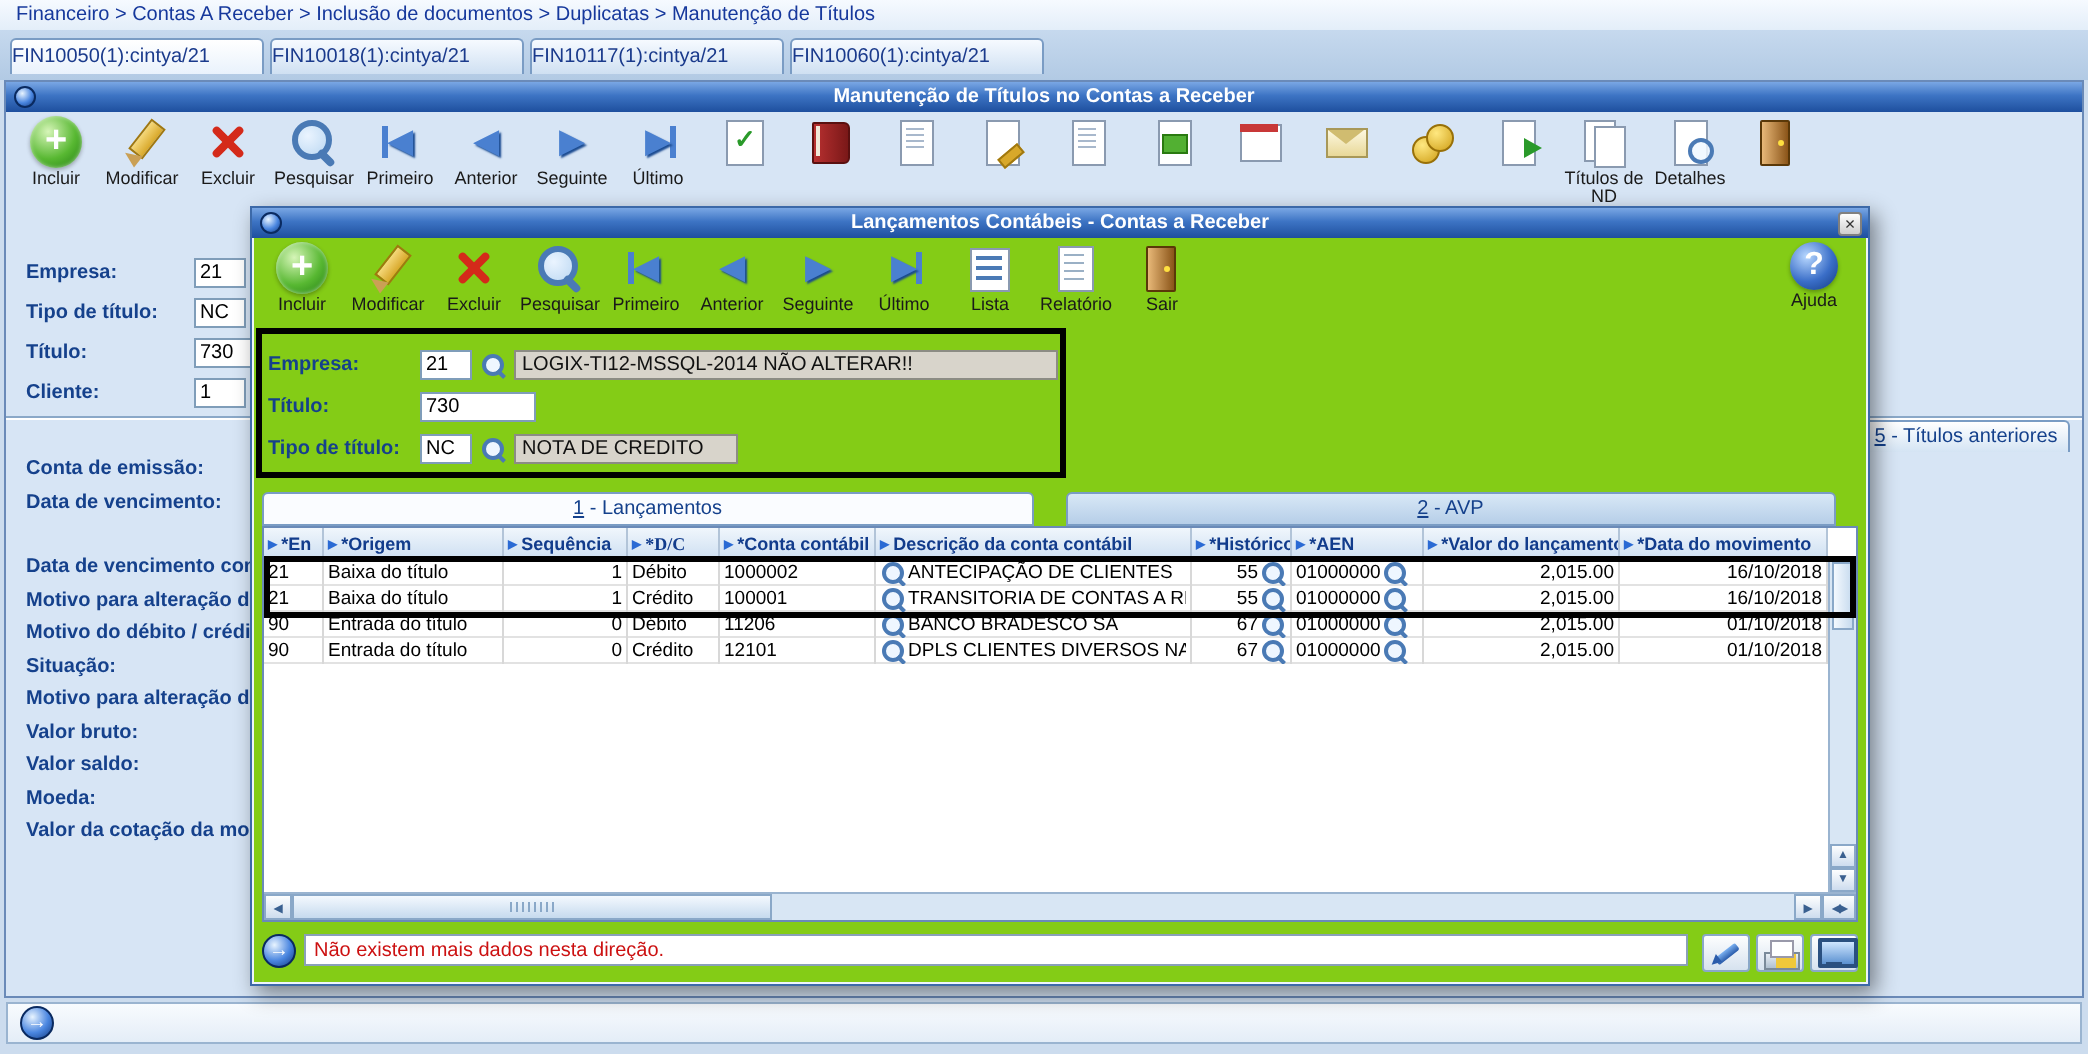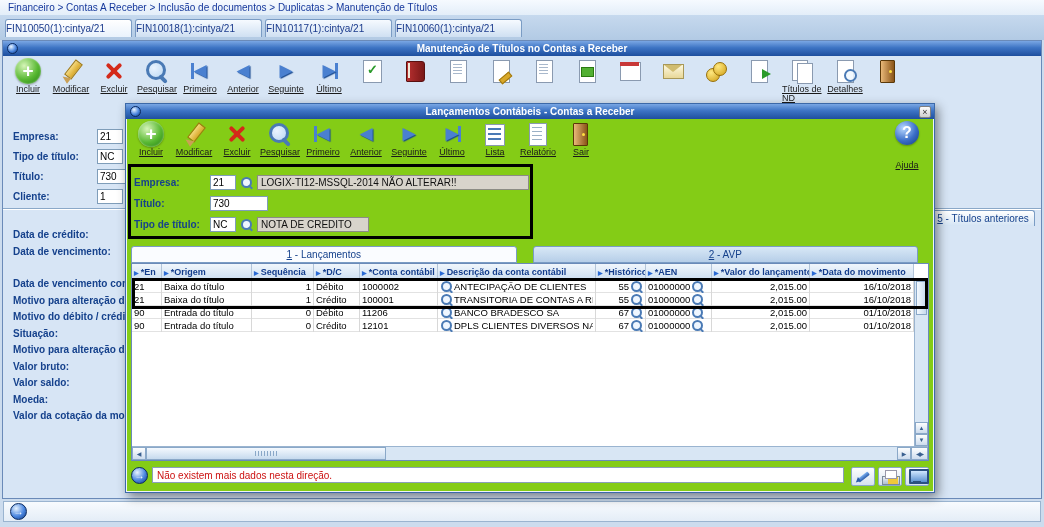--- a/index.html
+++ b/index.html
@@ -19,21 +19,21 @@
   .mdi-tab.active{background:linear-gradient(#ffffff,#e9f2fc)}
 
   
   .main-window{position:absolute;left:2px;top:40px;width:1040px;height:459px;background:#d7e5f5;border:1px solid #6a8ab8}
   .titlebar{position:relative;height:15px;display:flex;align-items:center;gap:4px;padding:0 4px;
     background:linear-gradient(180deg,#7aa7e4 0%,#3d74c4 45%,#1e4f9e 100%)}
   .title-text{position:absolute;left:0;right:0;text-align:center;color:#fff;font-size:10px;font-weight:bold;line-height:15px}
 
   .toolbar{position:absolute;top:17px;left:5px;height:54px;display:flex;gap:3px}
   .tb-item{width:40px;display:flex;flex-direction:column;align-items:center;gap:1px;cursor:default}
-  .tb-label{font-size:9px;line-height:9px;color:#1a1a1a;text-decoration:underline;}
+  .tb-label{font-size:9px;line-height:9px;color:#1a1a1a;text-align:center}
 
   .mw-fields{position:absolute;left:10px;top:85px}
   .mw-field{display:flex;align-items:center;height:20px}
   .mw-label{display:inline-block;width:84px;font-size:10px;font-weight:bold;color:#15418c;white-space:nowrap}
   .mw-input{height:15px;border:1px solid #7f9db9;font:10px "Liberation Sans",sans-serif;padding:0 2px;background:#fff}
   .mwi-0,.mwi-1,.mwi-3{width:26px}.mwi-2{width:48px}
 
   .separator{position:absolute;left:0;right:0;top:167px;height:2px;border-top:1px solid #8aa8c8;border-bottom:1px solid #fff}
   .right-tab{position:absolute;right:6px;top:169px;width:104px;height:16px;line-height:15px;text-align:center;font-size:10px;
     color:#15418c;background:linear-gradient(#ffffff,#d4e4f4);border:1px solid #7a9cc4;border-bottom:none;border-radius:3px 3px 0 0;
@@ -49,21 +49,21 @@
     background:linear-gradient(#f8fbfe,#e4edf7);border:1px solid #9ab4d0}
 
   
   .dialog{position:absolute;left:125px;top:103px;width:810px;height:390px;background:#84cc16;border:1px solid #3c69a8;
     box-shadow:3px 4px 10px rgba(0,0,0,.45),inset 0 0 0 1px #eef4fb;z-index:20}
   .close-btn{position:absolute;right:3px;top:2px;width:12px;height:12px;background:linear-gradient(#fdfdfd,#cfcfcf);
     border:1px solid #808080;border-radius:2px}
   .close-btn::after{content:"×";position:absolute;left:0;right:0;top:-1px;text-align:center;font-size:9px;color:#333;line-height:12px}
 
   .dlg-toolbar{position:absolute;top:17px;left:5px;display:flex;gap:3px}
-  .help-item{position:absolute;top:17px;right:5px;width:44px;display:flex;flex-direction:column;align-items:center;gap:16px;cursor:default}
+  .help-item{position:absolute;top:17px;right:5px;width:44px;display:flex;flex-direction:column;align-items:center;gap:1px;cursor:default}
 
   .fld-row{position:absolute;left:8px;display:flex;align-items:center;gap:4px;height:16px}
   .r1{top:70px}.r2{top:91px}.r3{top:112px}
   .fld-label{display:inline-block;width:72px;font-size:10px;font-weight:bold;color:#15418c;white-space:nowrap;flex:0 0 auto}
   .fld-input{height:15px;border:1px solid #7f9db9;font:10px "Liberation Sans",sans-serif;padding:0 2px;background:#fff;flex:0 0 auto}
   .w26{width:26px}.w58{width:58px}
   .fld-desc{display:inline-block;height:15px;line-height:14px;background:#d8d4cb;border:1px solid #8c8c84;
     font-size:10px;color:#111;padding:0 3px;white-space:nowrap;overflow:hidden;flex:0 0 auto}
   .w272{width:272px}.w112{width:112px}
 
@@ -316,21 +316,21 @@
           <input class="mw-input mwi-2" value="730" style="">
         </div>
         <div class="mw-field">
           <span class="mw-label">Cliente:</span>
           <input class="mw-input mwi-3" value="1" style="">
         </div>
       </div>
     <div class="separator"></div>
     <div class="right-tab">5 - Títulos anteriores</div>
     <div class="left-labels" id="left-labels">
-        <div class="ll-item">Data de crédito:</div>
+        <div class="ll-item">Conta de emissão:</div>
         <div class="ll-item">Data de vencimento:</div>
         <div class="ll-gap"></div>
         <div class="ll-item">Data de vencimento com</div>
         <div class="ll-item">Motivo para alteração de</div>
         <div class="ll-item">Motivo do débito / crédito</div>
         <div class="ll-item">Situação:</div>
         <div class="ll-item">Motivo para alteração da</div>
         <div class="ll-item">Valor bruto:</div>
         <div class="ll-item">Valor saldo:</div>
         <div class="ll-item">Moeda:</div>
@@ -422,21 +422,21 @@
     <div class="dlg-tabs" id="dlg-tabs">
         <div class="dlg-tab active">1 - Lançamentos</div>
         <div class="dlg-tab">2 - AVP</div>
       </div>
 
     <div class="grid">
       <div class="grid-head" id="grid-head">
           <div class="gh-cell" style="width: 30px;">*En</div>
           <div class="gh-cell" style="width: 90px;">*Origem</div>
           <div class="gh-cell" style="width: 62px;">Sequência</div>
-          <div class="gh-cell" style="width: 46px;">*D/C</div>
+          <div class="gh-cell" style="width: 46px; font-family: Liberation Serif, serif;">*D/C</div>
           <div class="gh-cell" style="width: 78px;">*Conta contábil</div>
           <div class="gh-cell" style="width: 158px;">Descrição da conta contábil</div>
           <div class="gh-cell" style="width: 50px;">*Histórico</div>
           <div class="gh-cell" style="width: 66px;">*AEN</div>
           <div class="gh-cell" style="width: 98px;">*Valor do lançamento</div>
           <div class="gh-cell" style="flex: 1 1 0%;">*Data do movimento</div>
         </div>
       <div class="grid-body" id="grid-body">
           <div class="g-row">
             <div class="g-cell al-left" style="width: 30px;">

